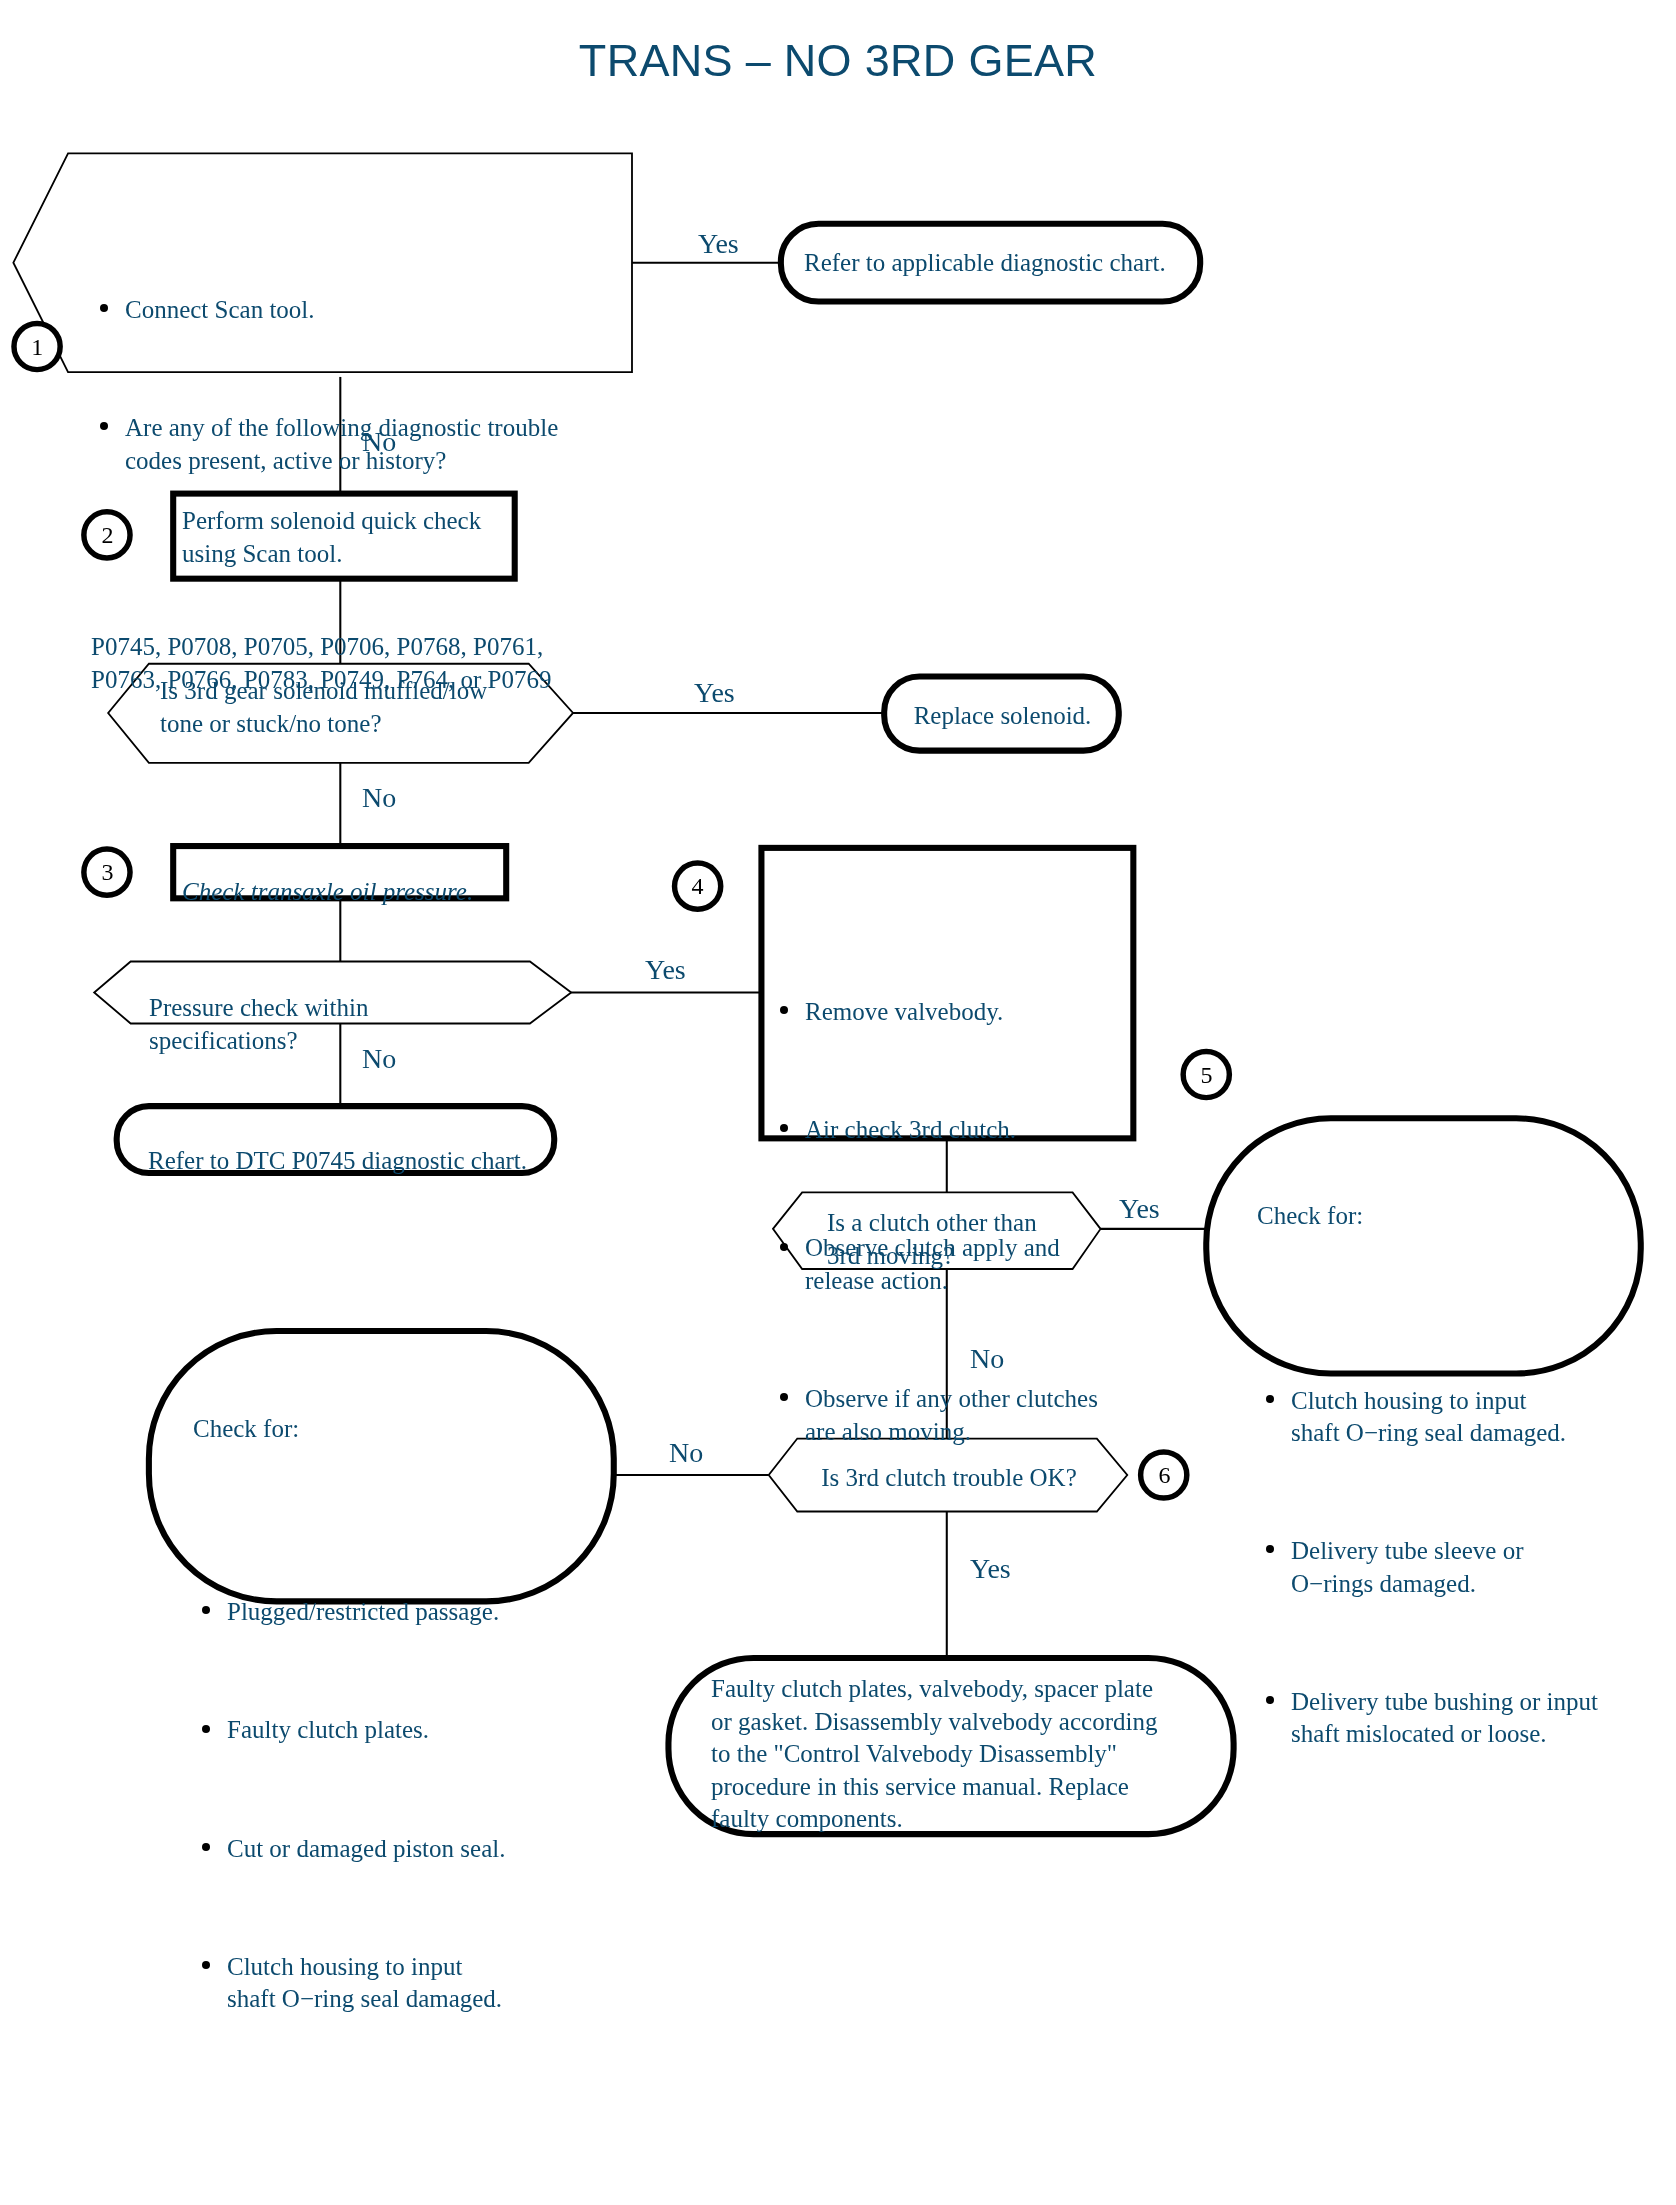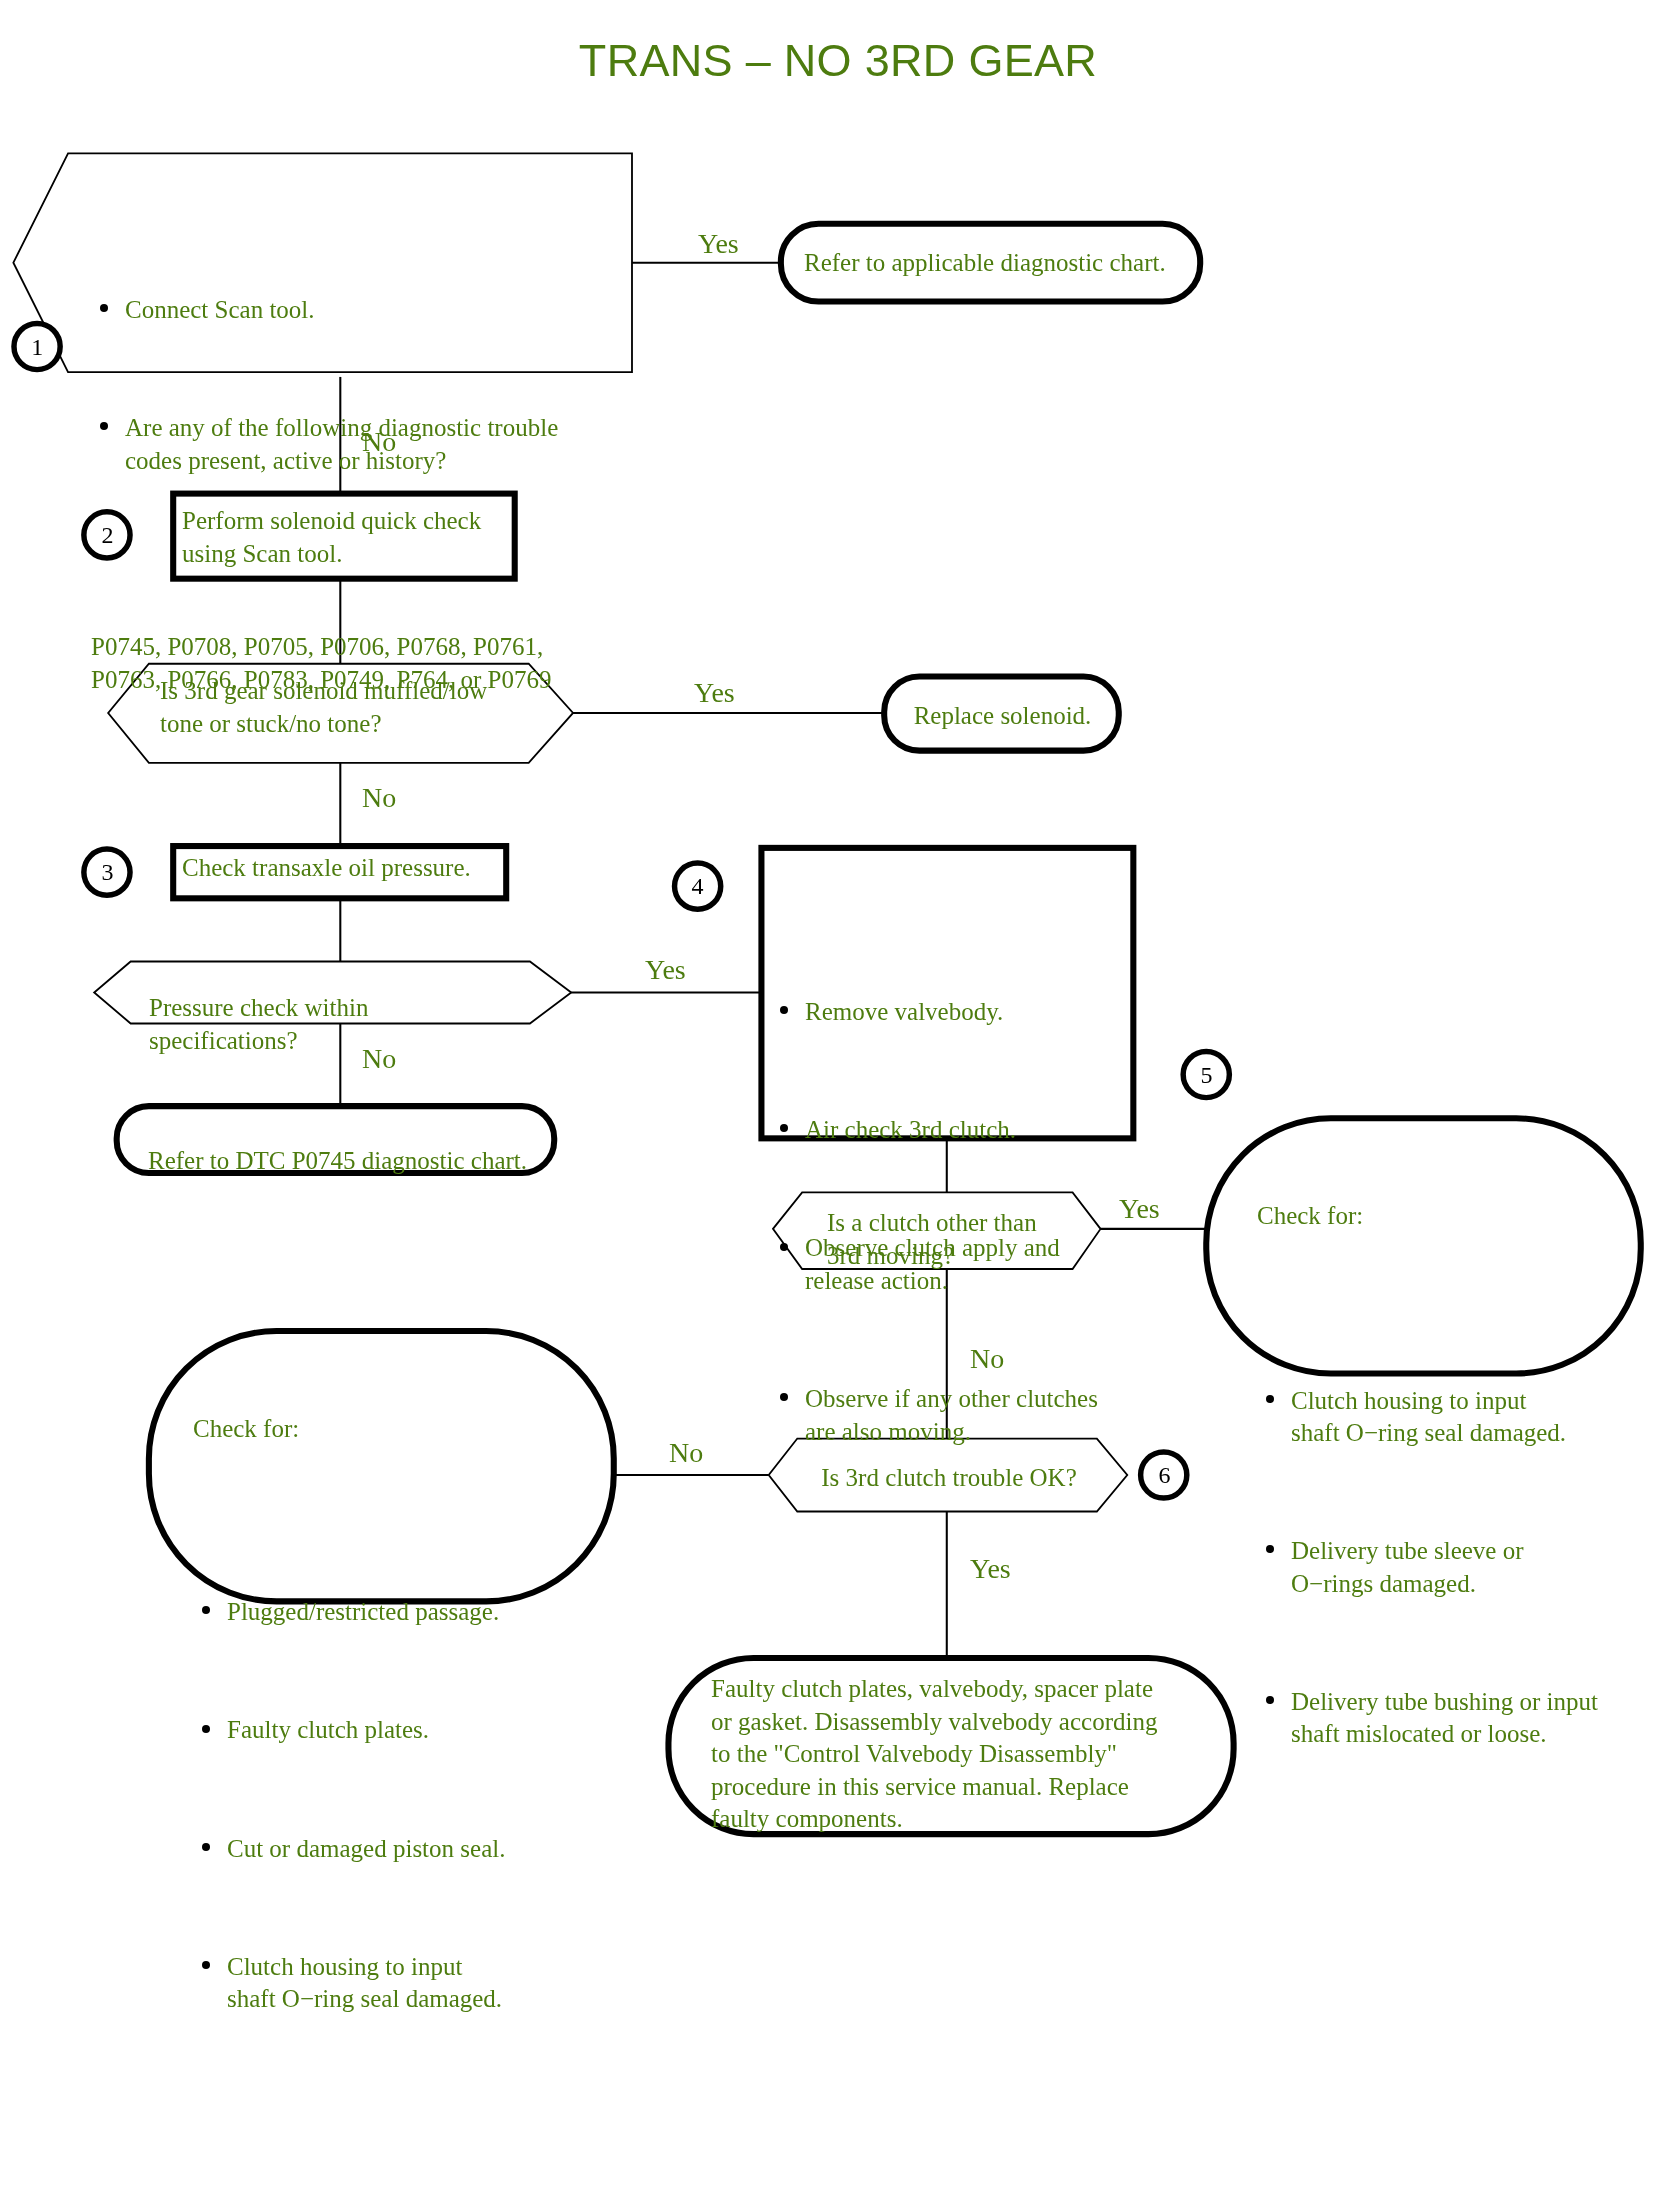--- a/index.html
+++ b/index.html
@@ -40,21 +40,21 @@
     stroke: #000000;
     stroke-width: 9;
   }
   .conn {
     stroke: #000000;
     stroke-width: 3.4;
     fill: none;
   }
   .txt {
     position: absolute;
-    color: #4d7c0f;
+    color: #0c4a6e;
     font-family: "Liberation Serif", serif;
     line-height: 1.30;
     white-space: pre-wrap;
   }
   .title {
     font-family: "Liberation Sans", sans-serif;
     font-size: 45px;
     letter-spacing: 0.3px;
     text-align: center;
     width: 100%;
@@ -182,21 +182,21 @@
   <div class="txt b40" style="left:804px; top:247px; width:389px;">Refer to applicable diagnostic chart.</div>
 
   <div class="txt b40" style="left:182px; top:505px; width:328px;">Perform solenoid quick check
 using Scan tool.</div>
 
   <div class="txt b40" style="left:160px; top:675px; width:377px;">Is 3rd gear solenoid muffled/low
 tone or stuck/no tone?</div>
 
   <div class="txt b40" style="left:902px; top:700px; width:201px; text-align:center;">Replace solenoid.</div>
 
-  <div class="txt b40" style="left:182px; top:852px; width:316px;">Check transaxle oil pressure.</div>
+  <div class="txt b40" style="left:182px; top:876px; width:316px;font-style:italic;">Check transaxle oil pressure.</div>
 
   <div class="txt b40" style="left:149px; top:980px; width:371px;margin-top:12px;">Pressure check within specifications?</div>
 
   <div class="txt b40" style="left:137px; top:1145px; width:401px;text-align:center;">Refer to DTC P0745 diagnostic chart.</div>
 
   <div class="txt b40" style="left:771px; top:866px; width:359px;">
     <ul class="bullets tight">
       <li>Remove valvebody.</li>
       <li>Air check 3rd clutch.</li>
       <li>Observe clutch apply and

